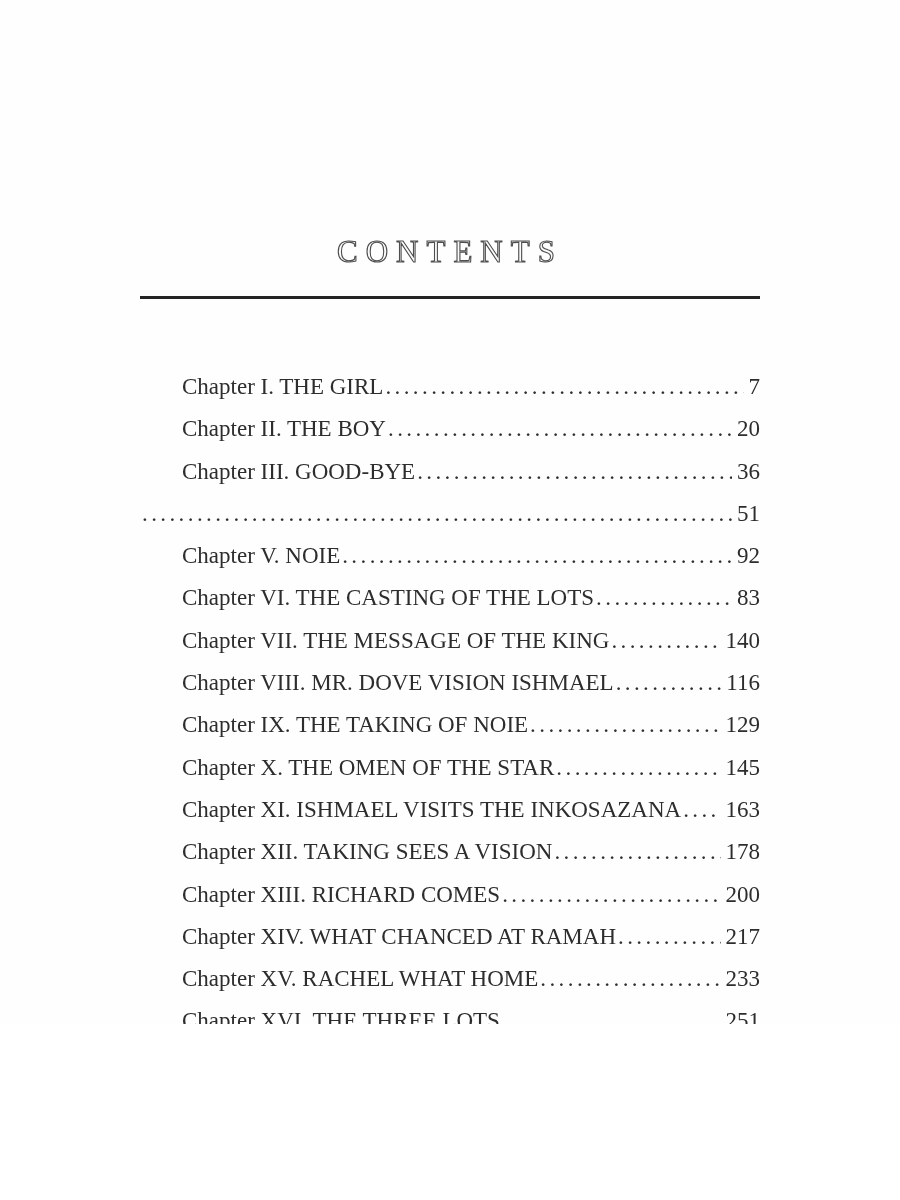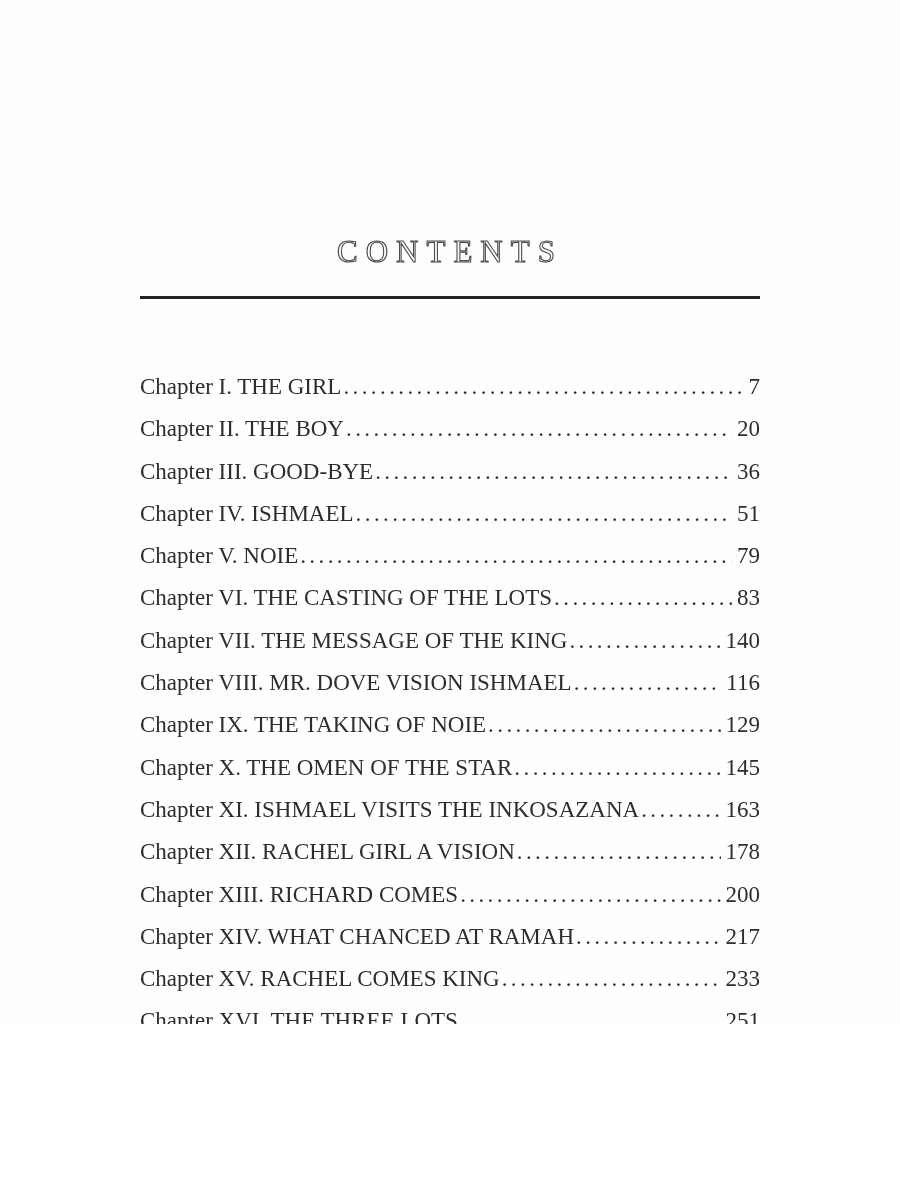--- a/index.html
+++ b/index.html
@@ -53,20 +53,21 @@
   }
   .row {
     display: flex;
     align-items: baseline;
     line-height: 42.3px;
     font-size: 23px;
     color: #2d2d2d;
   }
   .label {
     white-space: nowrap;
+    margin-left: 42px;
   }
   .dots {
     flex: 1 1 auto;
     min-width: 0;
     overflow: hidden;
     white-space: nowrap;
     letter-spacing: 3.4px;
     padding-left: 2px;
     color: #2d2d2d;
   }
@@ -108,29 +109,28 @@
     <span class="num">20</span>
   </div>
 
   <div class="row">
     <span class="label">Chapter III. GOOD-BYE</span>
     <span class="dots"></span>
     <span class="num">36</span>
   </div>
 
   <div class="row">
-    <span class="label">Chapter IV. ISHMAEL</span>
     <span class="dots"></span>
     <span class="num">51</span>
   </div>
 
   <div class="row">
     <span class="label">Chapter V. NOIE</span>
     <span class="dots"></span>
-    <span class="num">79</span>
+    <span class="num">92</span>
   </div>
 
   <div class="row">
     <span class="label">Chapter VI. THE CASTING OF THE LOTS</span>
     <span class="dots"></span>
     <span class="num">83</span>
   </div>
 
   <div class="row">
     <span class="label">Chapter VII. THE MESSAGE OF THE KING</span>
@@ -156,39 +156,39 @@
     <span class="num">145</span>
   </div>
 
   <div class="row">
     <span class="label">Chapter XI. ISHMAEL VISITS THE INKOSAZANA</span>
     <span class="dots"></span>
     <span class="num">163</span>
   </div>
 
   <div class="row">
-    <span class="label">Chapter XII. RACHEL GIRL A VISION</span>
+    <span class="label">Chapter XII. TAKING SEES A VISION</span>
     <span class="dots"></span>
     <span class="num">178</span>
   </div>
 
   <div class="row">
     <span class="label">Chapter XIII. RICHARD COMES</span>
     <span class="dots"></span>
     <span class="num">200</span>
   </div>
 
   <div class="row">
     <span class="label">Chapter XIV. WHAT CHANCED AT RAMAH</span>
     <span class="dots"></span>
     <span class="num">217</span>
   </div>
 
   <div class="row">
-    <span class="label">Chapter XV. RACHEL COMES KING</span>
+    <span class="label">Chapter XV. RACHEL WHAT HOME</span>
     <span class="dots"></span>
     <span class="num">233</span>
   </div>
 
   <div class="row">
     <span class="label">Chapter XVI. THE THREE LOTS</span>
     <span class="dots"></span>
     <span class="num">251</span>
   </div>
 </div>

